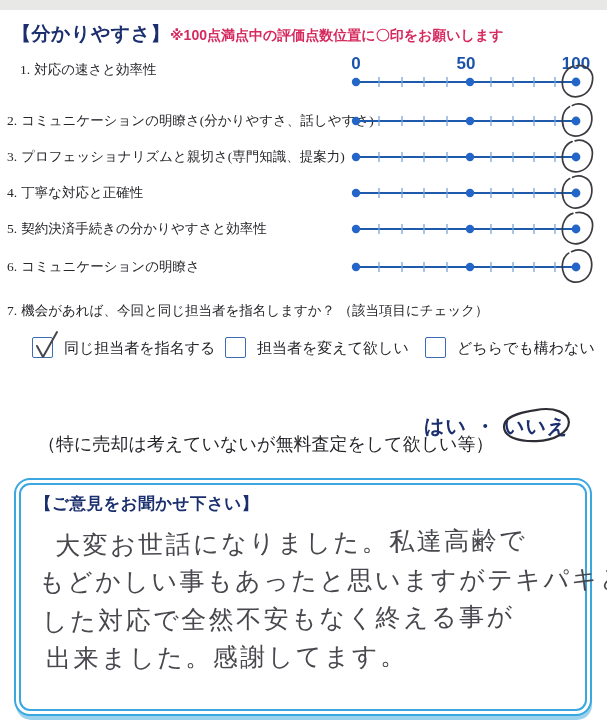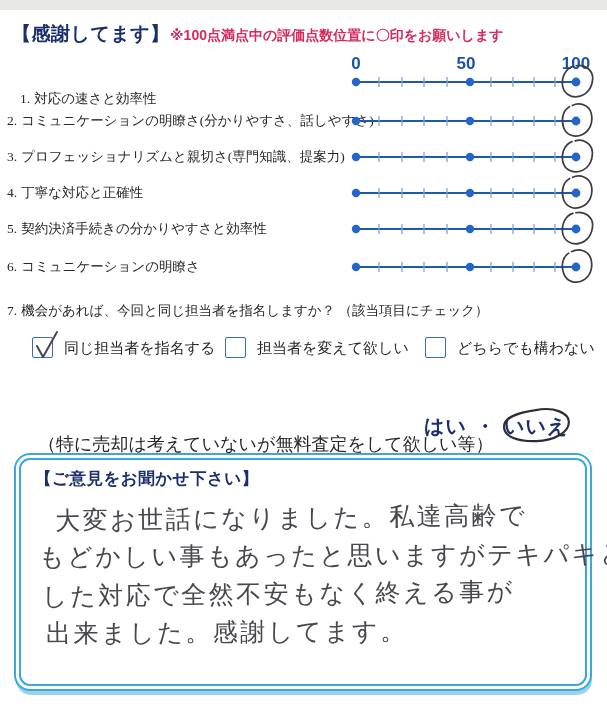--- a/index.html
+++ b/index.html
@@ -13,21 +13,21 @@
   .sec1-title{position:absolute;left:12px;top:21px;font-size:19px;font-weight:bold;color:#1b2f6e;letter-spacing:.5px;white-space:nowrap;}
   .sec1-note{position:absolute;left:170px;top:27px;font-size:14px;font-weight:bold;color:#d6295e;white-space:nowrap;}
 
   
   .scale-header span{position:absolute;top:54px;font-size:17px;font-weight:bold;color:#1b53ab;transform:translateX(-50%);}
   .s0{left:356px;} .s50{left:466px;} .s100{left:576px;}
 
   
   .q-label{position:absolute;font-family:"Liberation Serif","DejaVu Serif",serif;font-size:13.5px;color:#26262b;white-space:nowrap;}
   .q-label .qnum{margin-right:4px;}
-  .q1{left:20px;top:90px;}
+  .q1{left:20px;top:61px;}
   .q2{left:7px;top:112px;}
   .q3{left:7px;top:148px;}
   .q4{left:7px;top:184px;}
   .q5{left:7px;top:220px;}
   .q6{left:7px;top:258px;}
 
   .scale-slot{position:absolute;left:350px;width:256px;height:44px;}
   .t1{top:60px;} .t2{top:99px;} .t3{top:135px;} .t4{top:171px;} .t5{top:207px;} .t6{top:245px;}
   .scale-svg .axis{stroke:#1e5aab;stroke-width:2;}
   .scale-svg .tick{stroke:#7ba6d8;stroke-width:1.3;}
@@ -50,21 +50,21 @@
   .sec2-line2{position:absolute;left:38px;top:432px;font-family:"Liberation Serif","DejaVu Serif",serif;font-size:18px;color:#26262b;white-space:nowrap;}
 
   .yesno{position:absolute;left:424px;top:413px;font-size:20px;font-weight:bold;color:#1b2f6e;letter-spacing:1px;white-space:nowrap;}
   .yesno .sep{margin:0 8px;}
   .no-wrap{position:relative;display:inline-block;}
   .no-circle{position:absolute;left:-11px;top:-9px;overflow:visible;}
   .no-circle path{fill:none;stroke:#2d2d36;stroke-width:2.2;stroke-linecap:round;stroke-linejoin:round;}
 
   
   .comment-box{
-    position:absolute;left:14px;top:453px;width:578px;height:238px;
+    position:absolute;left:14px;top:478px;width:578px;height:238px;
     border:2.5px solid #3aa7e0;border-radius:16px;padding:3px;box-sizing:border-box;
     box-shadow:1px 5px 0 -1px #9ad2ee;
     background:#fff;
   }
   .comment-inner{
     width:100%;height:100%;box-sizing:border-box;
     border:2px solid #3aa7e0;border-radius:11px;
     padding:8px 14px;
   }
   .comment-title{font-size:16.5px;font-weight:bold;color:#1b2f6e;letter-spacing:.5px;}
@@ -74,21 +74,21 @@
   .hw-line:nth-child(2){margin-left:0px;transform:rotate(-0.3deg);}
   .hw-line:nth-child(3){margin-left:3px;transform:rotate(-0.6deg);}
   .hw-line:nth-child(4){margin-left:7px;transform:rotate(-0.4deg);}
 </style>
 </head>
 <body>
 
 <div class="page">
   <div class="top-strip"></div>
 
-  <div class="sec1-title">【感謝してます】</div>
+  <div class="sec1-title">【分かりやすさ】</div>
   <div class="sec1-note">※100点満点中の評価点数位置に〇印をお願いします</div>
 
   <div class="scale-header">
     <span class="s0">0</span>
     <span class="s50">50</span>
     <span class="s100">100</span>
   </div>
 
   <div class="q-label q1">
     <span class="qnum">1.</span><span>対応の速さと効率性</span>

